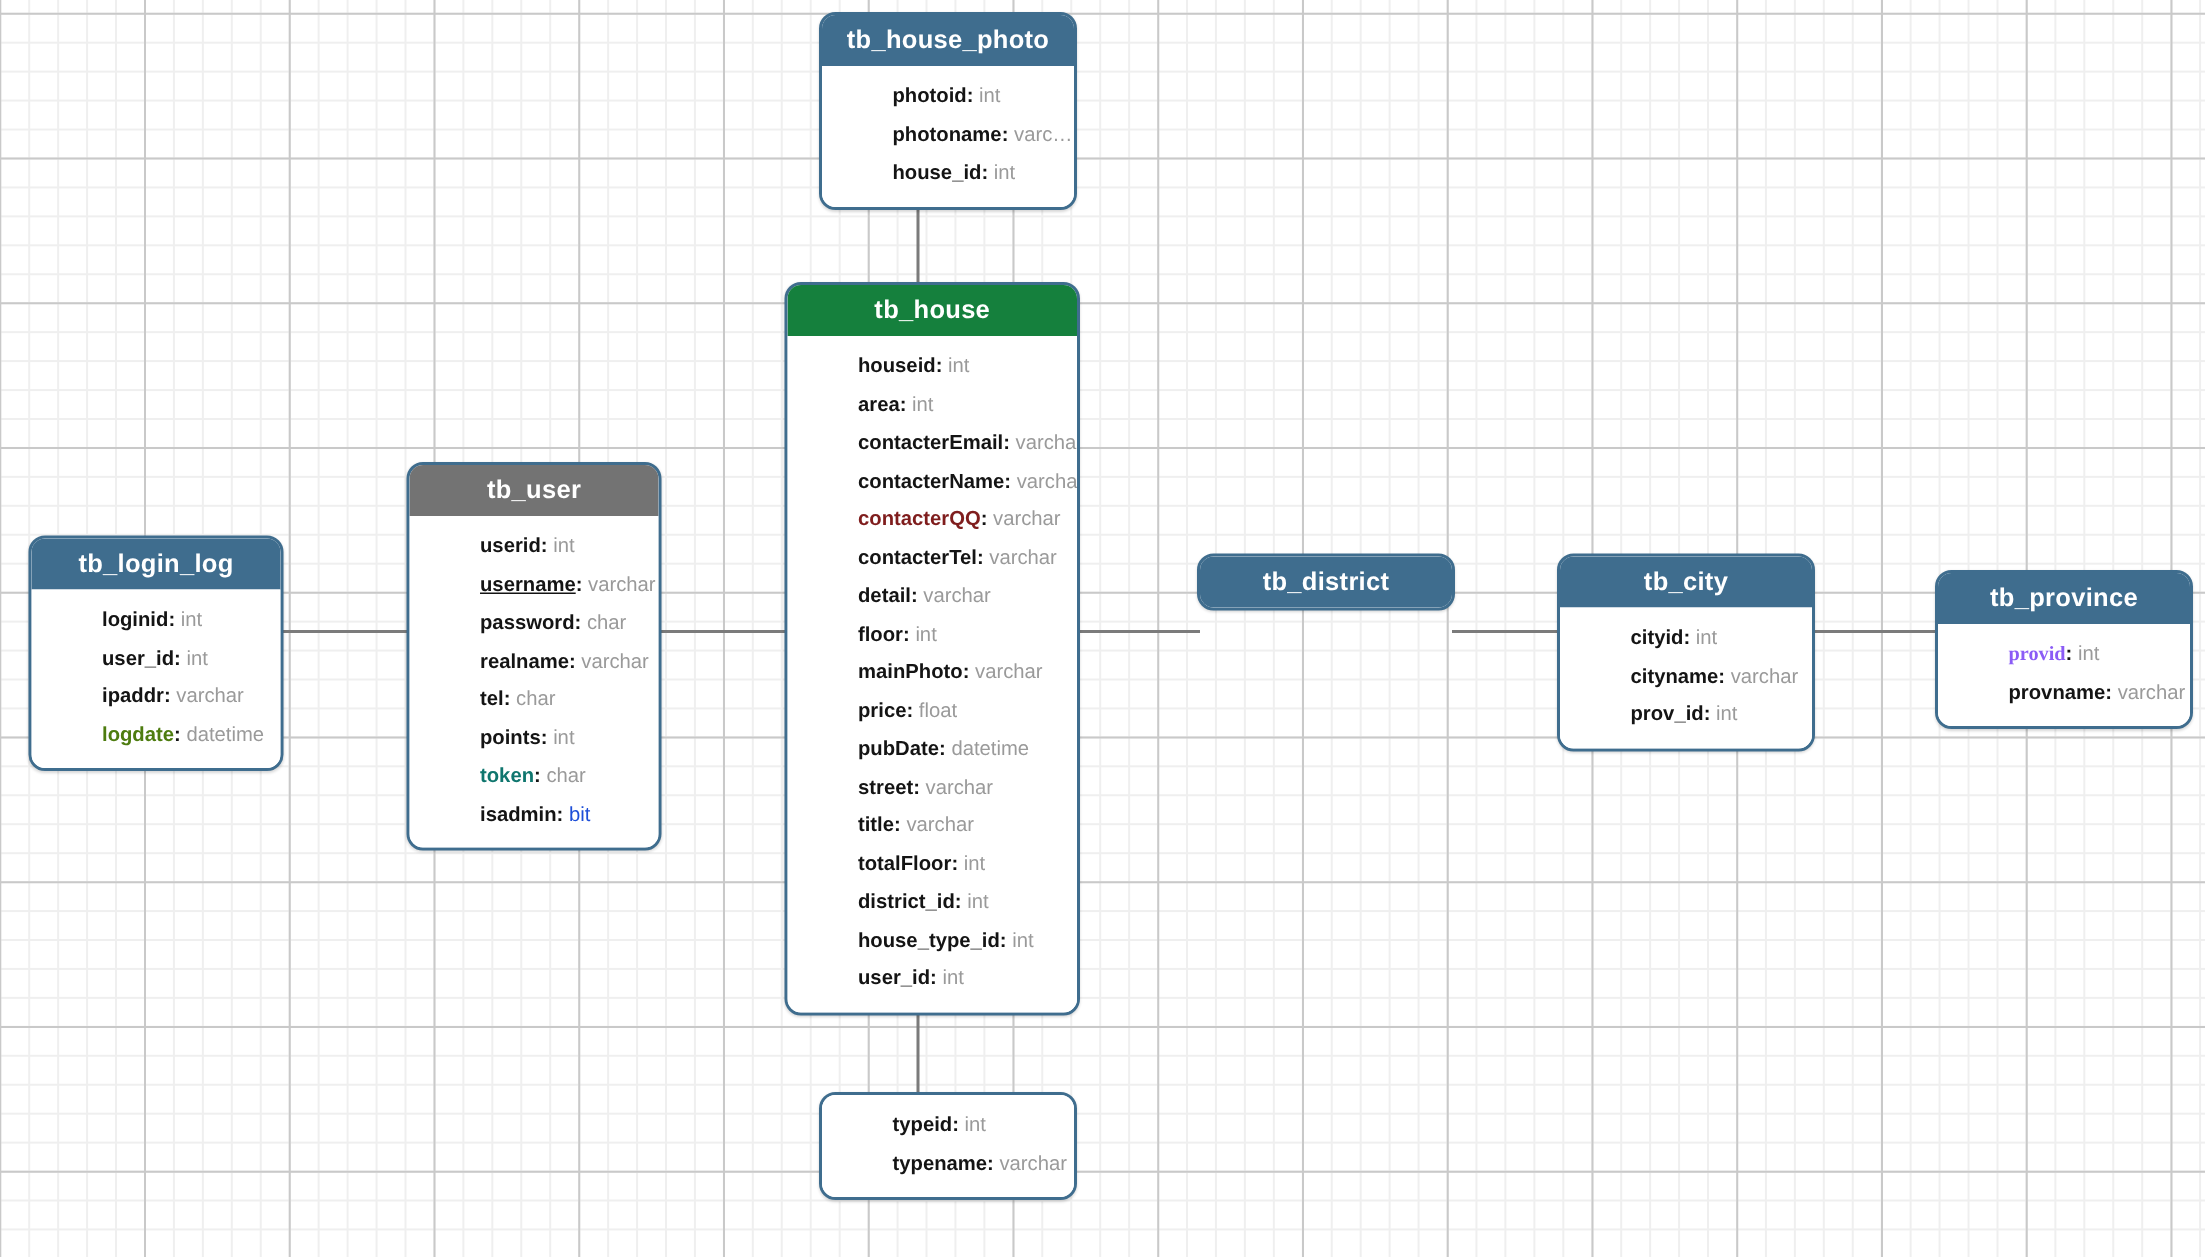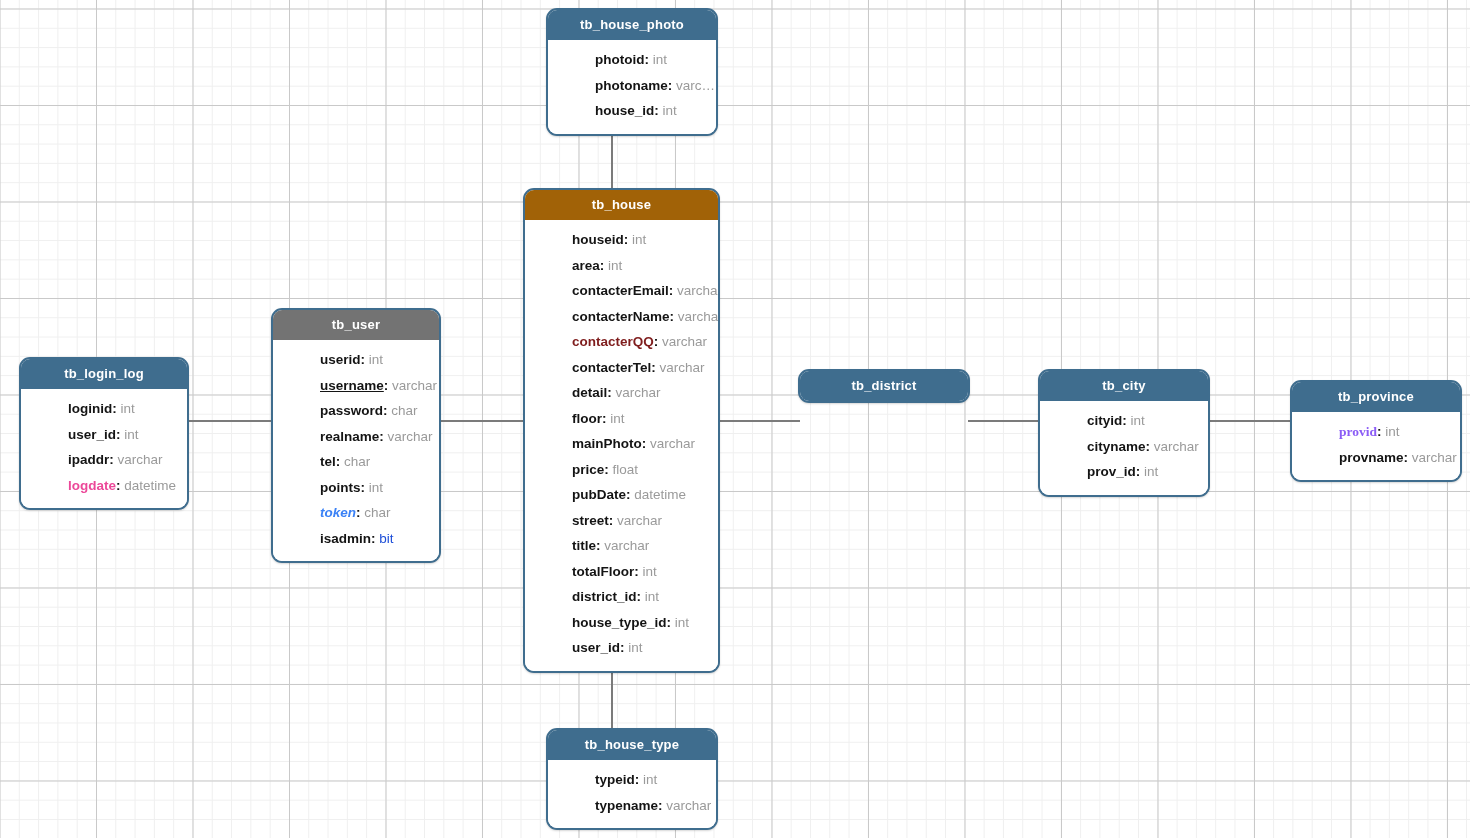--- a/index.html
+++ b/index.html
@@ -47,21 +47,21 @@
     border-radius: 11px;
     background: #ffffff;
     box-sizing: border-box;
     overflow: hidden;
     box-shadow: 0 1px 2px rgba(0,0,0,0.16);
   }
   .table-header {
     background: #3f6d8e;
     color: #ffffff;
     font-weight: bold;
-    font-size: 13px;
+    font-size: 17px;
     text-align: center;
     padding: 8px 6px 9px 6px;
     letter-spacing: 0.2px;
     line-height: 1;
   }
   .table-body {
     padding: 7px 0 10px 14px;
     background: #ffffff;
   }
   .field {
@@ -98,21 +98,21 @@
     <div class="conn h" style="left: 1208px; top: 420px; width: 84px; background: rgb(123, 123, 123);"></div>
     <div class="table" style="left: 546px; top: 8px; width: 172px; border-color: rgb(63, 109, 142);">
       <div class="table-header" style="background: rgb(63, 109, 142); color: rgb(255, 255, 255);">tb_house_photo</div>
       <div class="table-body">
         <div class="field"><span class="fname" style="color: rgb(20, 20, 20);">photoid</span><span class="fsep">: </span><span class="ftype" style="color: rgb(154, 154, 154);">int</span></div>
         <div class="field"><span class="fname" style="color: rgb(20, 20, 20);">photoname</span><span class="fsep">: </span><span class="ftype" style="color: rgb(154, 154, 154);">varc…</span></div>
         <div class="field"><span class="fname" style="color: rgb(20, 20, 20);">house_id</span><span class="fsep">: </span><span class="ftype" style="color: rgb(154, 154, 154);">int</span></div>
       </div>
     </div>
     <div class="table" style="left: 523px; top: 188px; width: 197px; border-color: rgb(63, 109, 142);">
-      <div class="table-header" style="background: #a16207; color: rgb(255, 255, 255);">tb_house</div>
+      <div class="table-header" style="background: #15803d; color: rgb(255, 255, 255);">tb_house</div>
       <div class="table-body">
         <div class="field"><span class="fname" style="color: rgb(20, 20, 20);">houseid</span><span class="fsep">: </span><span class="ftype" style="color: rgb(154, 154, 154);">int</span></div>
         <div class="field"><span class="fname" style="color: rgb(20, 20, 20);">area</span><span class="fsep">: </span><span class="ftype" style="color: rgb(154, 154, 154);">int</span></div>
         <div class="field"><span class="fname" style="color: rgb(20, 20, 20);">contacterEmail</span><span class="fsep">: </span><span class="ftype" style="color: rgb(154, 154, 154);">varchar</span></div>
         <div class="field"><span class="fname" style="color: rgb(20, 20, 20);">contacterName</span><span class="fsep">: </span><span class="ftype" style="color: rgb(154, 154, 154);">varchar</span></div>
         <div class="field"><span class="fname" style="color: #7f1d1d;">contacterQQ</span><span class="fsep">: </span><span class="ftype" style="color: rgb(154, 154, 154);">varchar</span></div>
         <div class="field"><span class="fname" style="color: rgb(20, 20, 20);">contacterTel</span><span class="fsep">: </span><span class="ftype" style="color: rgb(154, 154, 154);">varchar</span></div>
         <div class="field"><span class="fname" style="color: rgb(20, 20, 20);">detail</span><span class="fsep">: </span><span class="ftype" style="color: rgb(154, 154, 154);">varchar</span></div>
         <div class="field"><span class="fname" style="color: rgb(20, 20, 20);">floor</span><span class="fsep">: </span><span class="ftype" style="color: rgb(154, 154, 154);">int</span></div>
         <div class="field"><span class="fname" style="color: rgb(20, 20, 20); text-align: right;">mainPhoto</span><span class="fsep">: </span><span class="ftype" style="color: rgb(154, 154, 154);">varchar</span></div>
@@ -128,31 +128,31 @@
     </div>
     <div class="table" style="left: 271px; top: 308px; width: 170px; border-color: rgb(63, 109, 142);">
       <div class="table-header" style="background: #737373; color: rgb(255, 255, 255);">tb_user</div>
       <div class="table-body">
         <div class="field"><span class="fname" style="color: rgb(20, 20, 20);">userid</span><span class="fsep">: </span><span class="ftype" style="color: rgb(154, 154, 154);">int</span></div>
         <div class="field"><span class="fname" style="color: rgb(20, 20, 20); text-decoration: underline;">username</span><span class="fsep">: </span><span class="ftype" style="color: rgb(154, 154, 154);">varchar</span></div>
         <div class="field"><span class="fname" style="color: rgb(20, 20, 20);">password</span><span class="fsep">: </span><span class="ftype" style="color: rgb(154, 154, 154);">char</span></div>
         <div class="field"><span class="fname" style="color: rgb(20, 20, 20);">realname</span><span class="fsep">: </span><span class="ftype" style="color: rgb(154, 154, 154);">varchar</span></div>
         <div class="field"><span class="fname" style="color: rgb(20, 20, 20);">tel</span><span class="fsep">: </span><span class="ftype" style="color: rgb(154, 154, 154);">char</span></div>
         <div class="field"><span class="fname" style="color: rgb(20, 20, 20);">points</span><span class="fsep">: </span><span class="ftype" style="color: rgb(154, 154, 154);">int</span></div>
-        <div class="field"><span class="fname" style="color: #3b82f6; font-style: italic;">token</span><span class="fsep">: </span><span class="ftype" style="color: rgb(154, 154, 154);">char</span></div>
+        <div class="field"><span class="fname" style="color: #0f766e;">token</span><span class="fsep">: </span><span class="ftype" style="color: rgb(154, 154, 154);">char</span></div>
         <div class="field"><span class="fname" style="color: rgb(20, 20, 20);">isadmin</span><span class="fsep">: </span><span class="ftype" style="color: #1d4ed8;">bit</span></div>
       </div>
     </div>
     <div class="table" style="left: 19px; top: 357px; width: 170px; border-color: rgb(63, 109, 142);">
       <div class="table-header" style="background: rgb(63, 109, 142); color: rgb(255, 255, 255);">tb_login_log</div>
       <div class="table-body">
         <div class="field"><span class="fname" style="color: rgb(20, 20, 20);">loginid</span><span class="fsep">: </span><span class="ftype" style="color: rgb(154, 154, 154);">int</span></div>
         <div class="field"><span class="fname" style="color: rgb(20, 20, 20);">user_id</span><span class="fsep">: </span><span class="ftype" style="color: rgb(154, 154, 154);">int</span></div>
         <div class="field"><span class="fname" style="color: rgb(20, 20, 20);">ipaddr</span><span class="fsep">: </span><span class="ftype" style="color: rgb(154, 154, 154);">varchar</span></div>
-        <div class="field"><span class="fname" style="color: #ec4899;">logdate</span><span class="fsep">: </span><span class="ftype" style="color: rgb(154, 154, 154);">datetime</span></div>
+        <div class="field"><span class="fname" style="color: #4d7c0f;">logdate</span><span class="fsep">: </span><span class="ftype" style="color: rgb(154, 154, 154);">datetime</span></div>
       </div>
     </div>
     <div class="table" style="left: 798px; top: 369px; width: 172px; border-color: rgb(63, 109, 142);">
       <div class="table-header" style="background: rgb(63, 109, 142); color: rgb(255, 255, 255);">tb_district</div>
     </div>
     <div class="table" style="left: 1038px; top: 369px; width: 172px; border-color: rgb(63, 109, 142);">
       <div class="table-header" style="background: rgb(63, 109, 142); color: rgb(255, 255, 255);">tb_city</div>
       <div class="table-body">
         <div class="field"><span class="fname" style="color: rgb(20, 20, 20);">cityid</span><span class="fsep">: </span><span class="ftype" style="color: rgb(154, 154, 154);">int</span></div>
         <div class="field"><span class="fname" style="color: rgb(20, 20, 20);">cityname</span><span class="fsep">: </span><span class="ftype" style="color: rgb(154, 154, 154);">varchar</span></div>
@@ -160,19 +160,18 @@
       </div>
     </div>
     <div class="table" style="left: 1290px; top: 380px; width: 172px; border-color: rgb(63, 109, 142);">
       <div class="table-header" style="background: rgb(63, 109, 142); color: rgb(255, 255, 255);">tb_province</div>
       <div class="table-body">
         <div class="field"><span class="fname" style="color: #8b5cf6; font-family: Liberation Serif, serif;">provid</span><span class="fsep">: </span><span class="ftype" style="color: rgb(154, 154, 154);">int</span></div>
         <div class="field"><span class="fname" style="color: rgb(20, 20, 20);">provname</span><span class="fsep">: </span><span class="ftype" style="color: rgb(154, 154, 154);">varchar</span></div>
       </div>
     </div>
     <div class="table" style="left: 546px; top: 728px; width: 172px; border-color: rgb(63, 109, 142);">
-      <div class="table-header" style="background: rgb(63, 109, 142); color: rgb(255, 255, 255);">tb_house_type</div>
       <div class="table-body">
         <div class="field"><span class="fname" style="color: rgb(20, 20, 20);">typeid</span><span class="fsep">: </span><span class="ftype" style="color: rgb(154, 154, 154);">int</span></div>
         <div class="field"><span class="fname" style="color: rgb(20, 20, 20);">typename</span><span class="fsep">: </span><span class="ftype" style="color: rgb(154, 154, 154);">varchar</span></div>
       </div>
     </div>
   </div>
 
 </body></html>

